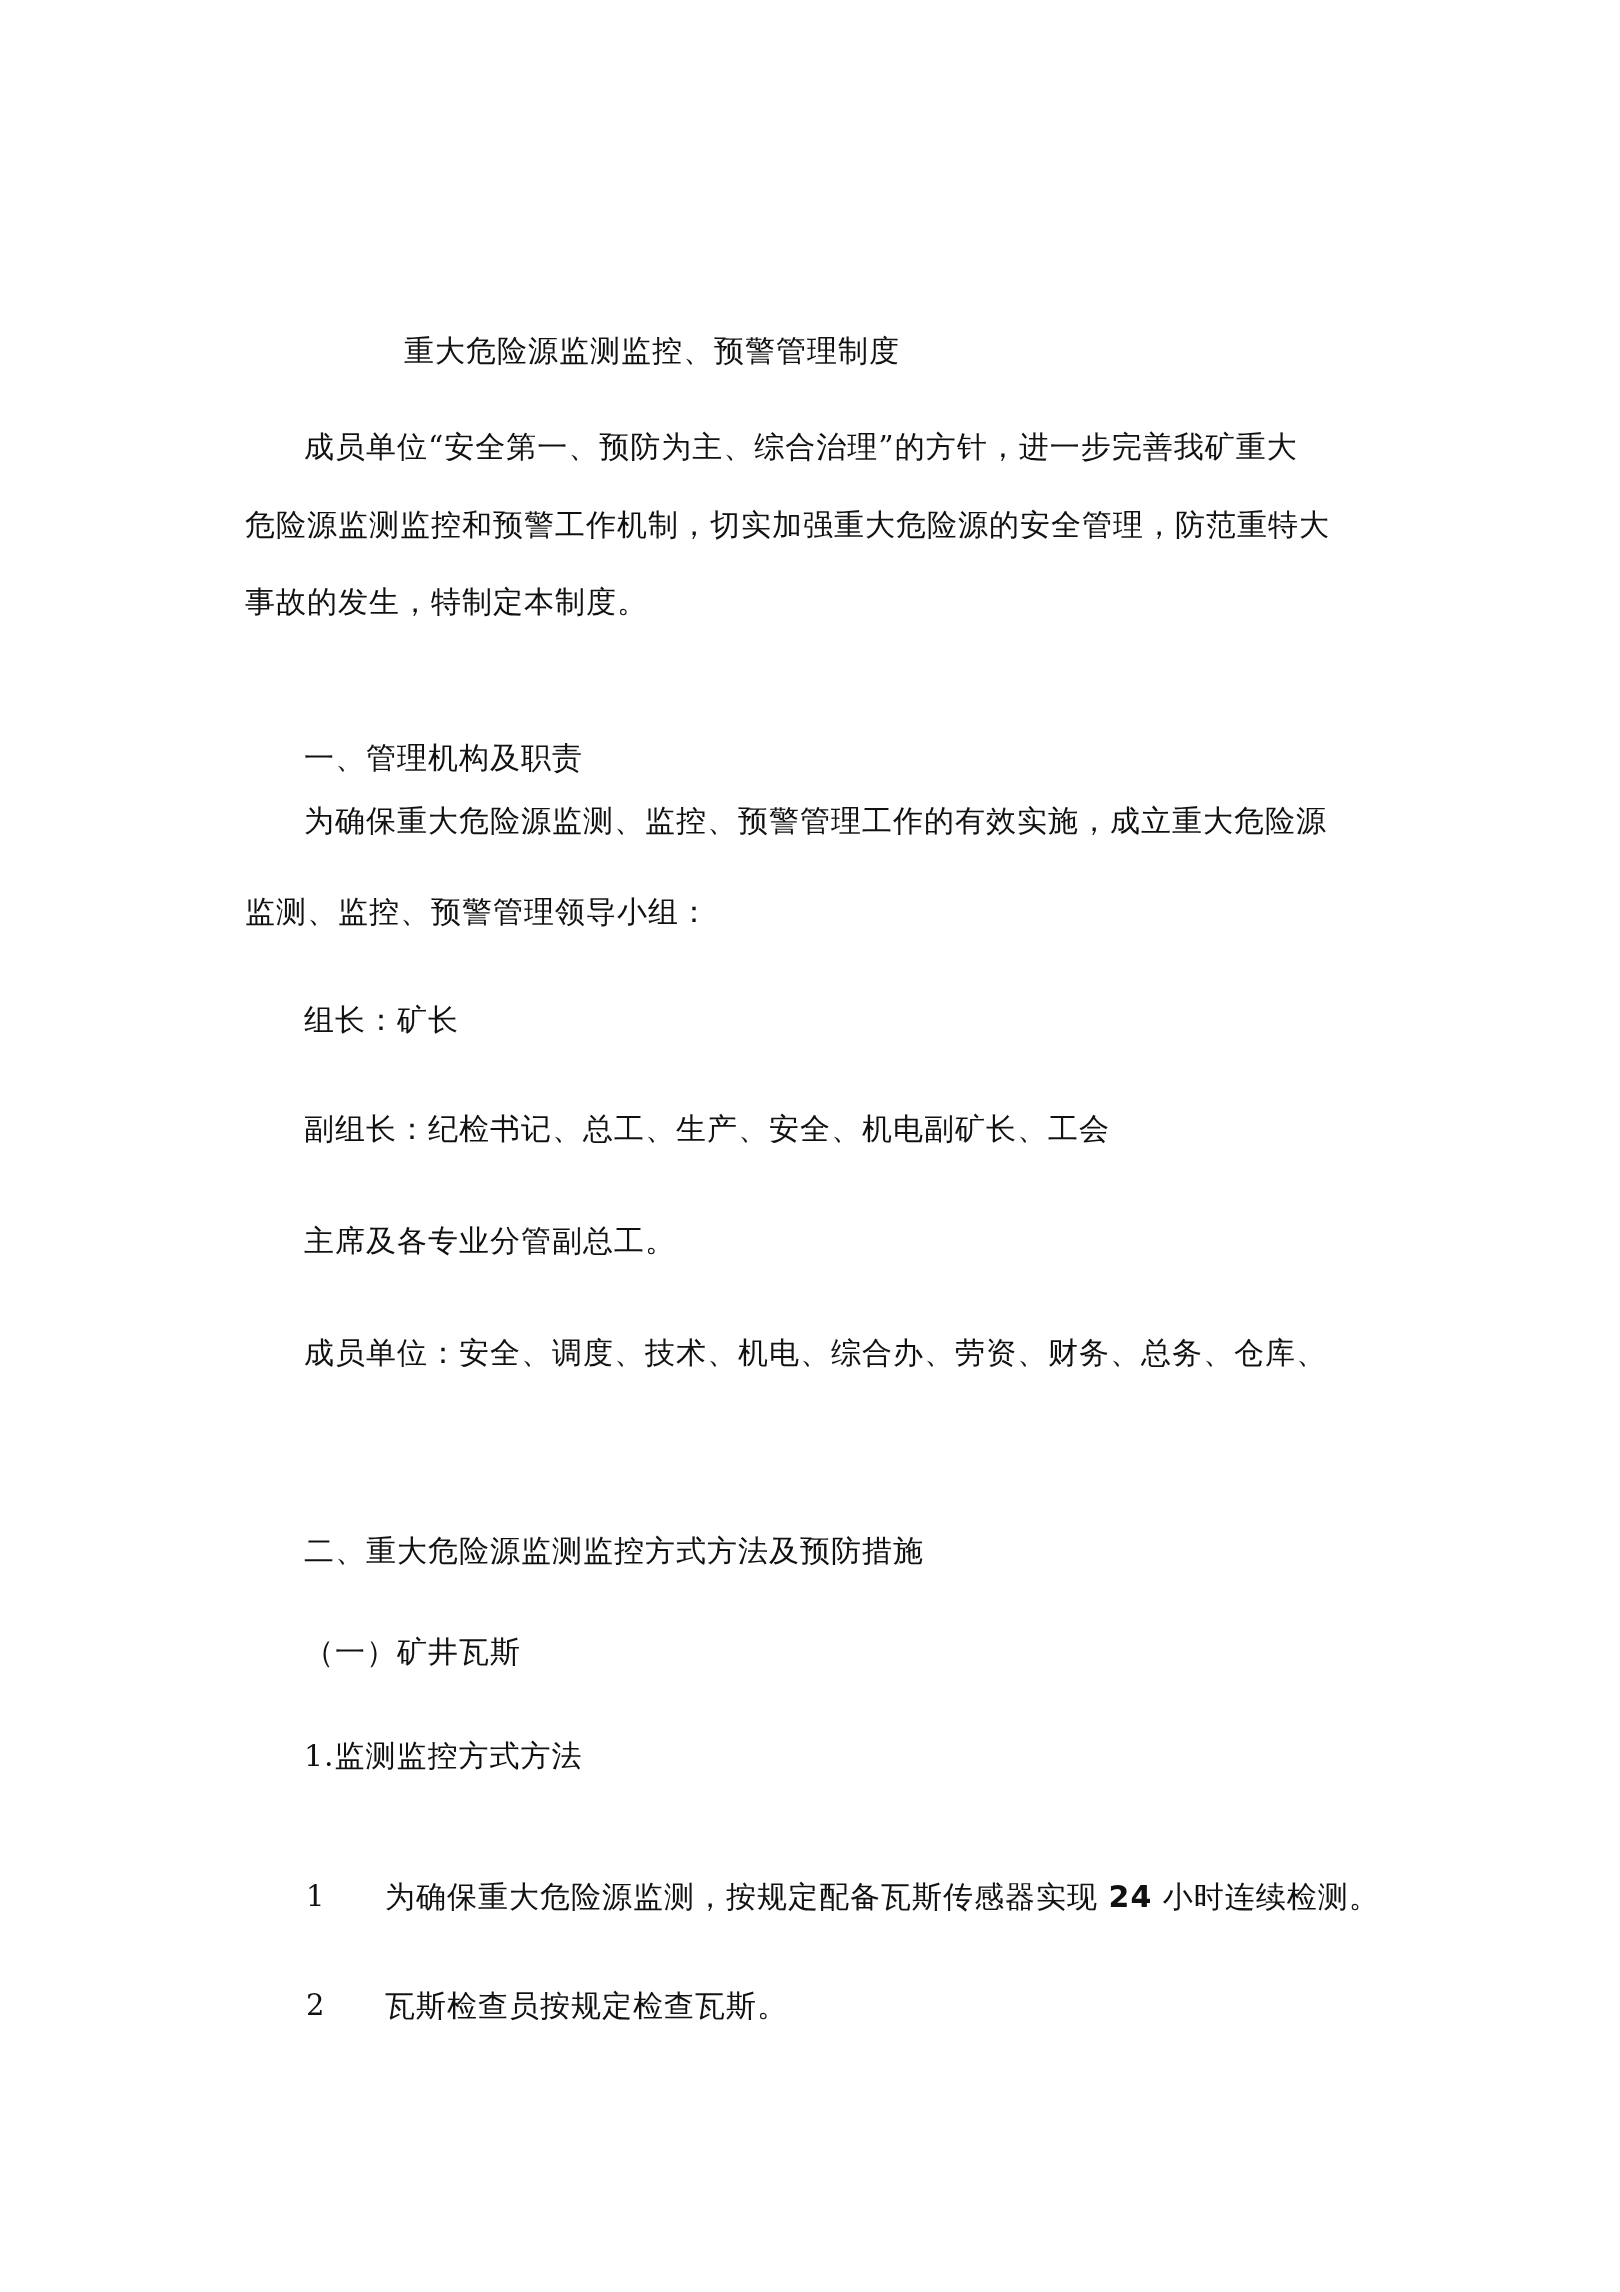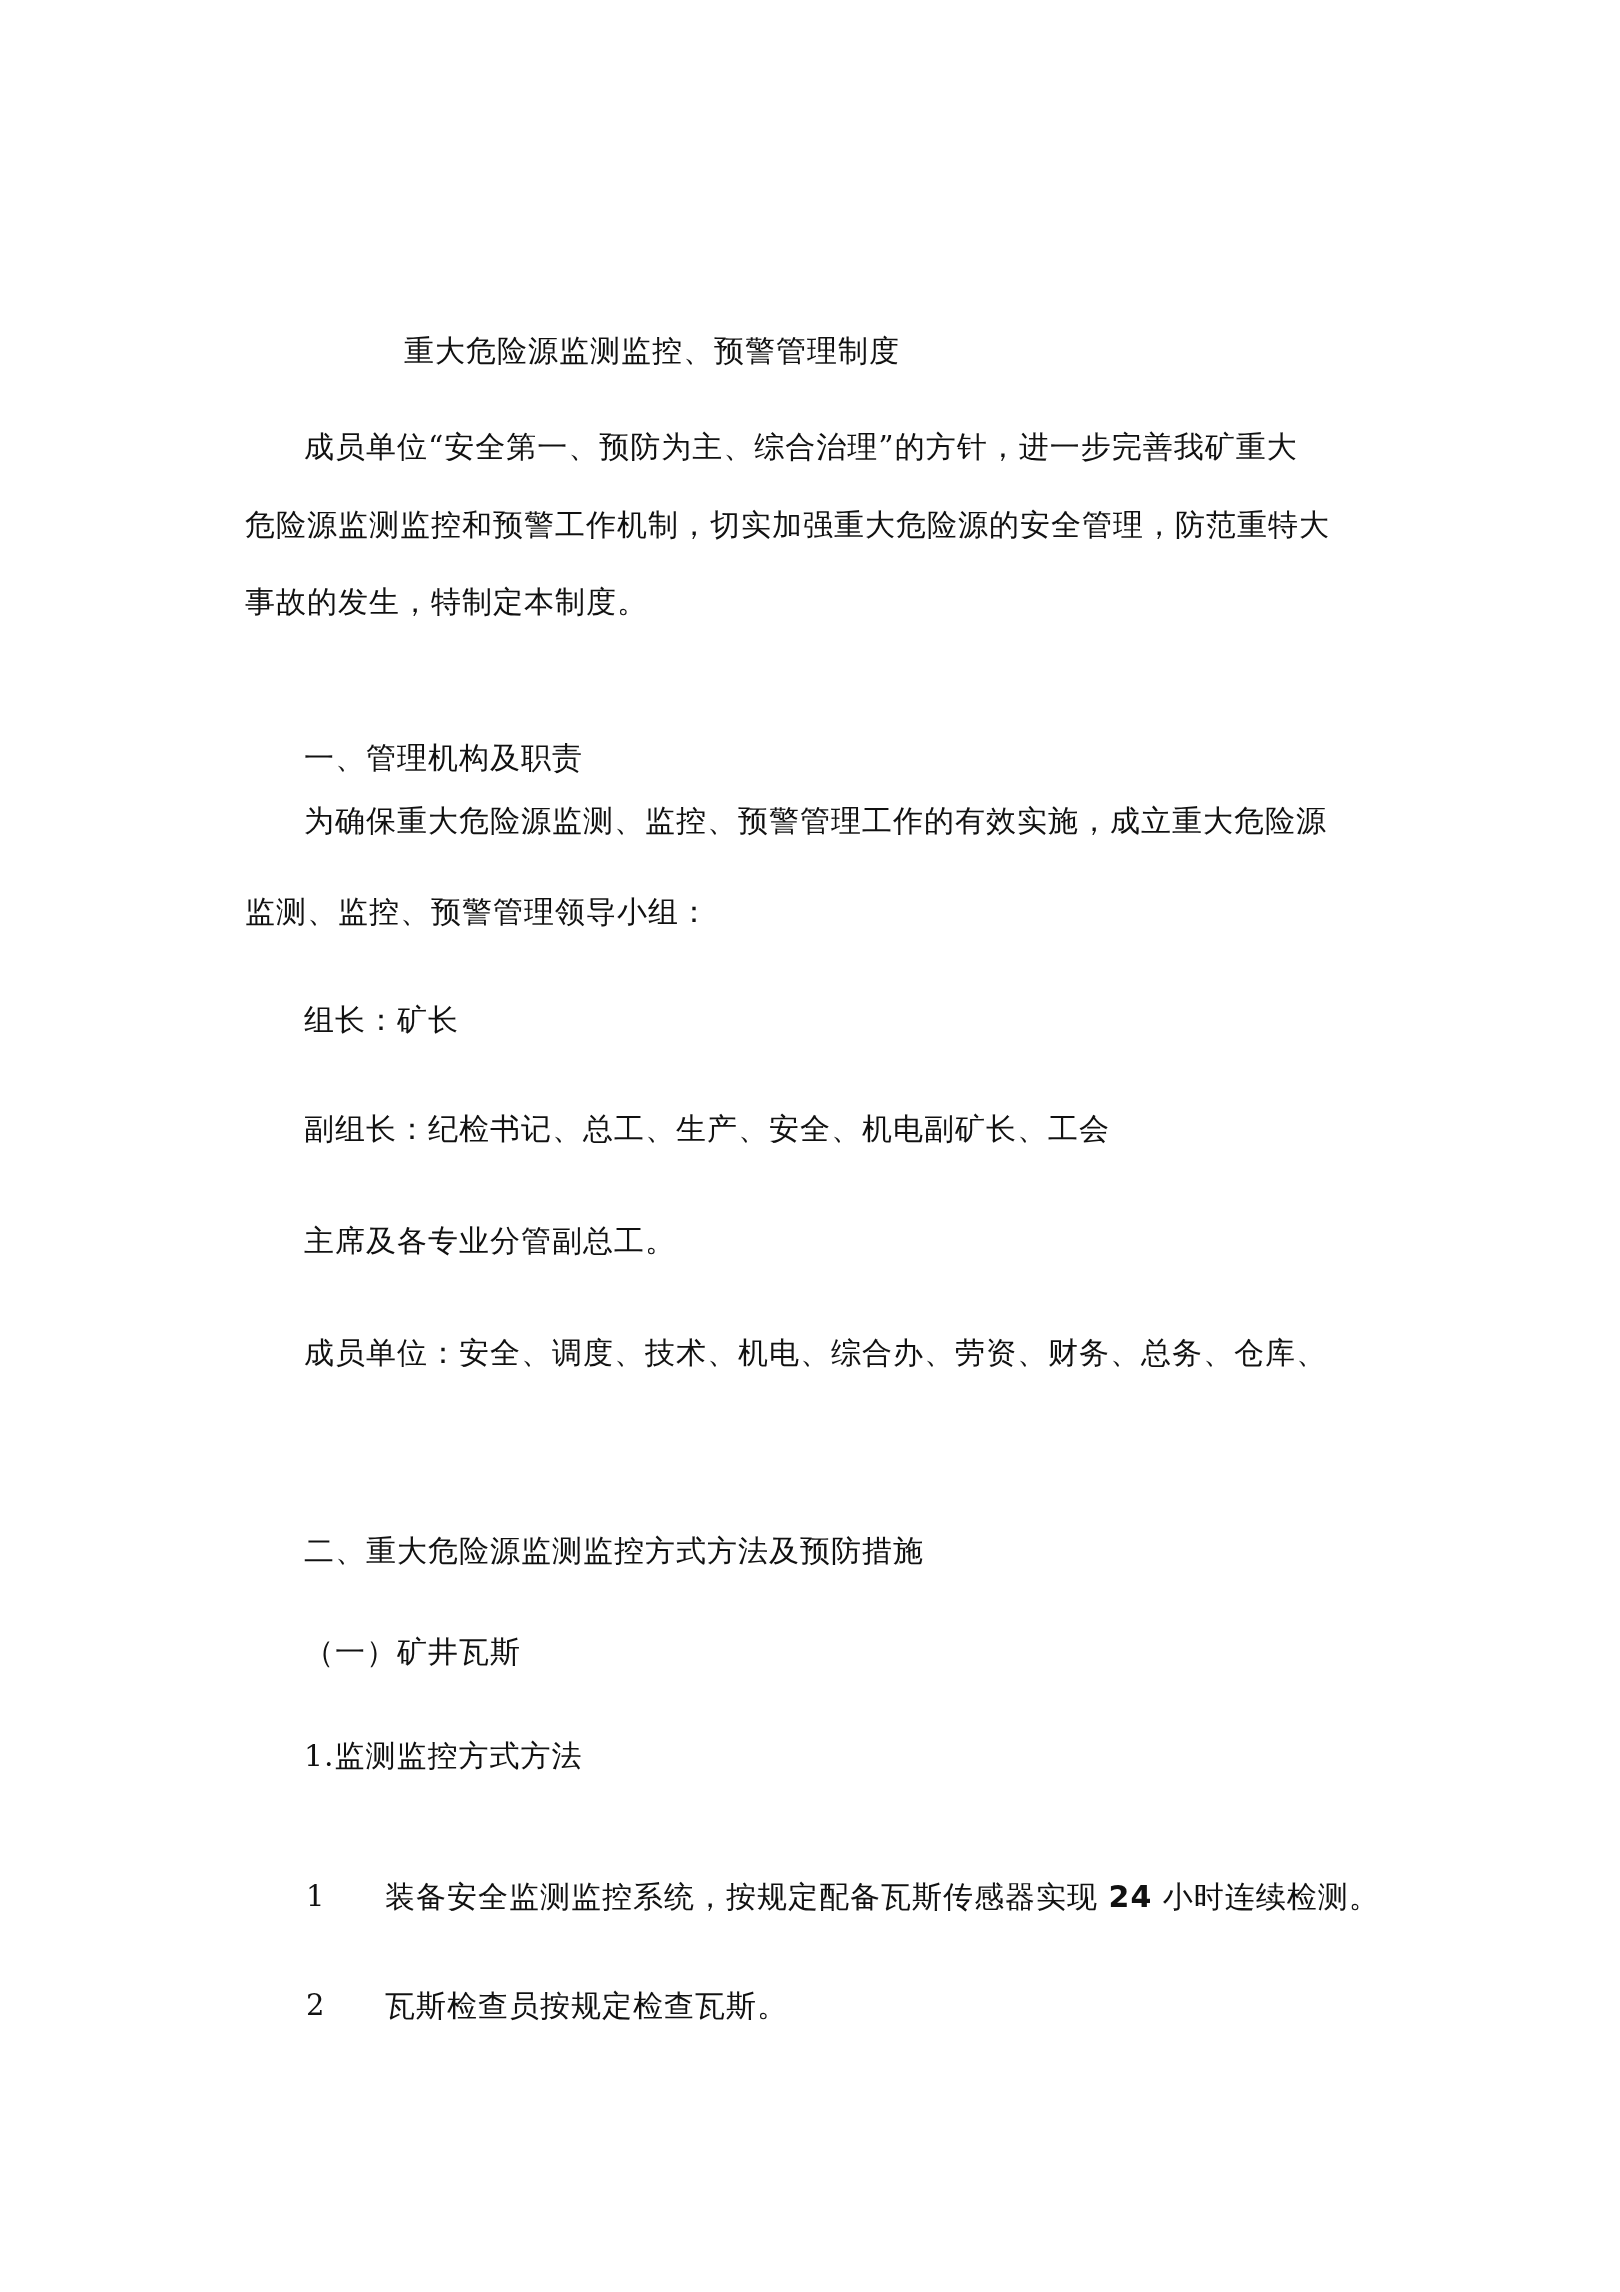--- a/index.html
+++ b/index.html
@@ -31,21 +31,21 @@
 
   <div class="line" style="left:304px; top:1333px;">成员单位：安全、调度、技术、机电、综合办、劳资、财务、总务、仓库、</div>
 
   <div class="line" style="left:304px; top:1531px;">二、重大危险源监测监控方式方法及预防措施</div>
   <div class="line" style="left:304px; top:1632px;">（一）矿井瓦斯</div>
   <div class="line latin-mix" style="left:304px; top:1736px;">1.监测监控方式方法</div>
 
   <div>
     <span class="num" style="left:306px; top:1877px;">1</span>
     <div class="line" style="left:385px; top:1877px;">
-      <span>装备安全监测监控系统，按规定配备瓦斯传感器实现 </span><span class="latin" style="font-weight:bold;">24</span><span> 小时连续检测。</span>
+      <span>为确保重大危险源监测，按规定配备瓦斯传感器实现 </span><span class="latin" style="font-weight:bold;">24</span><span> 小时连续检测。</span>
     </div>
   </div>
 
   <div>
     <span class="num" style="left:306px; top:1986px;">2</span>
     <div class="line" style="left:385px; top:1986px;">瓦斯检查员按规定检查瓦斯。</div>
   </div>
 </div>
 
 

